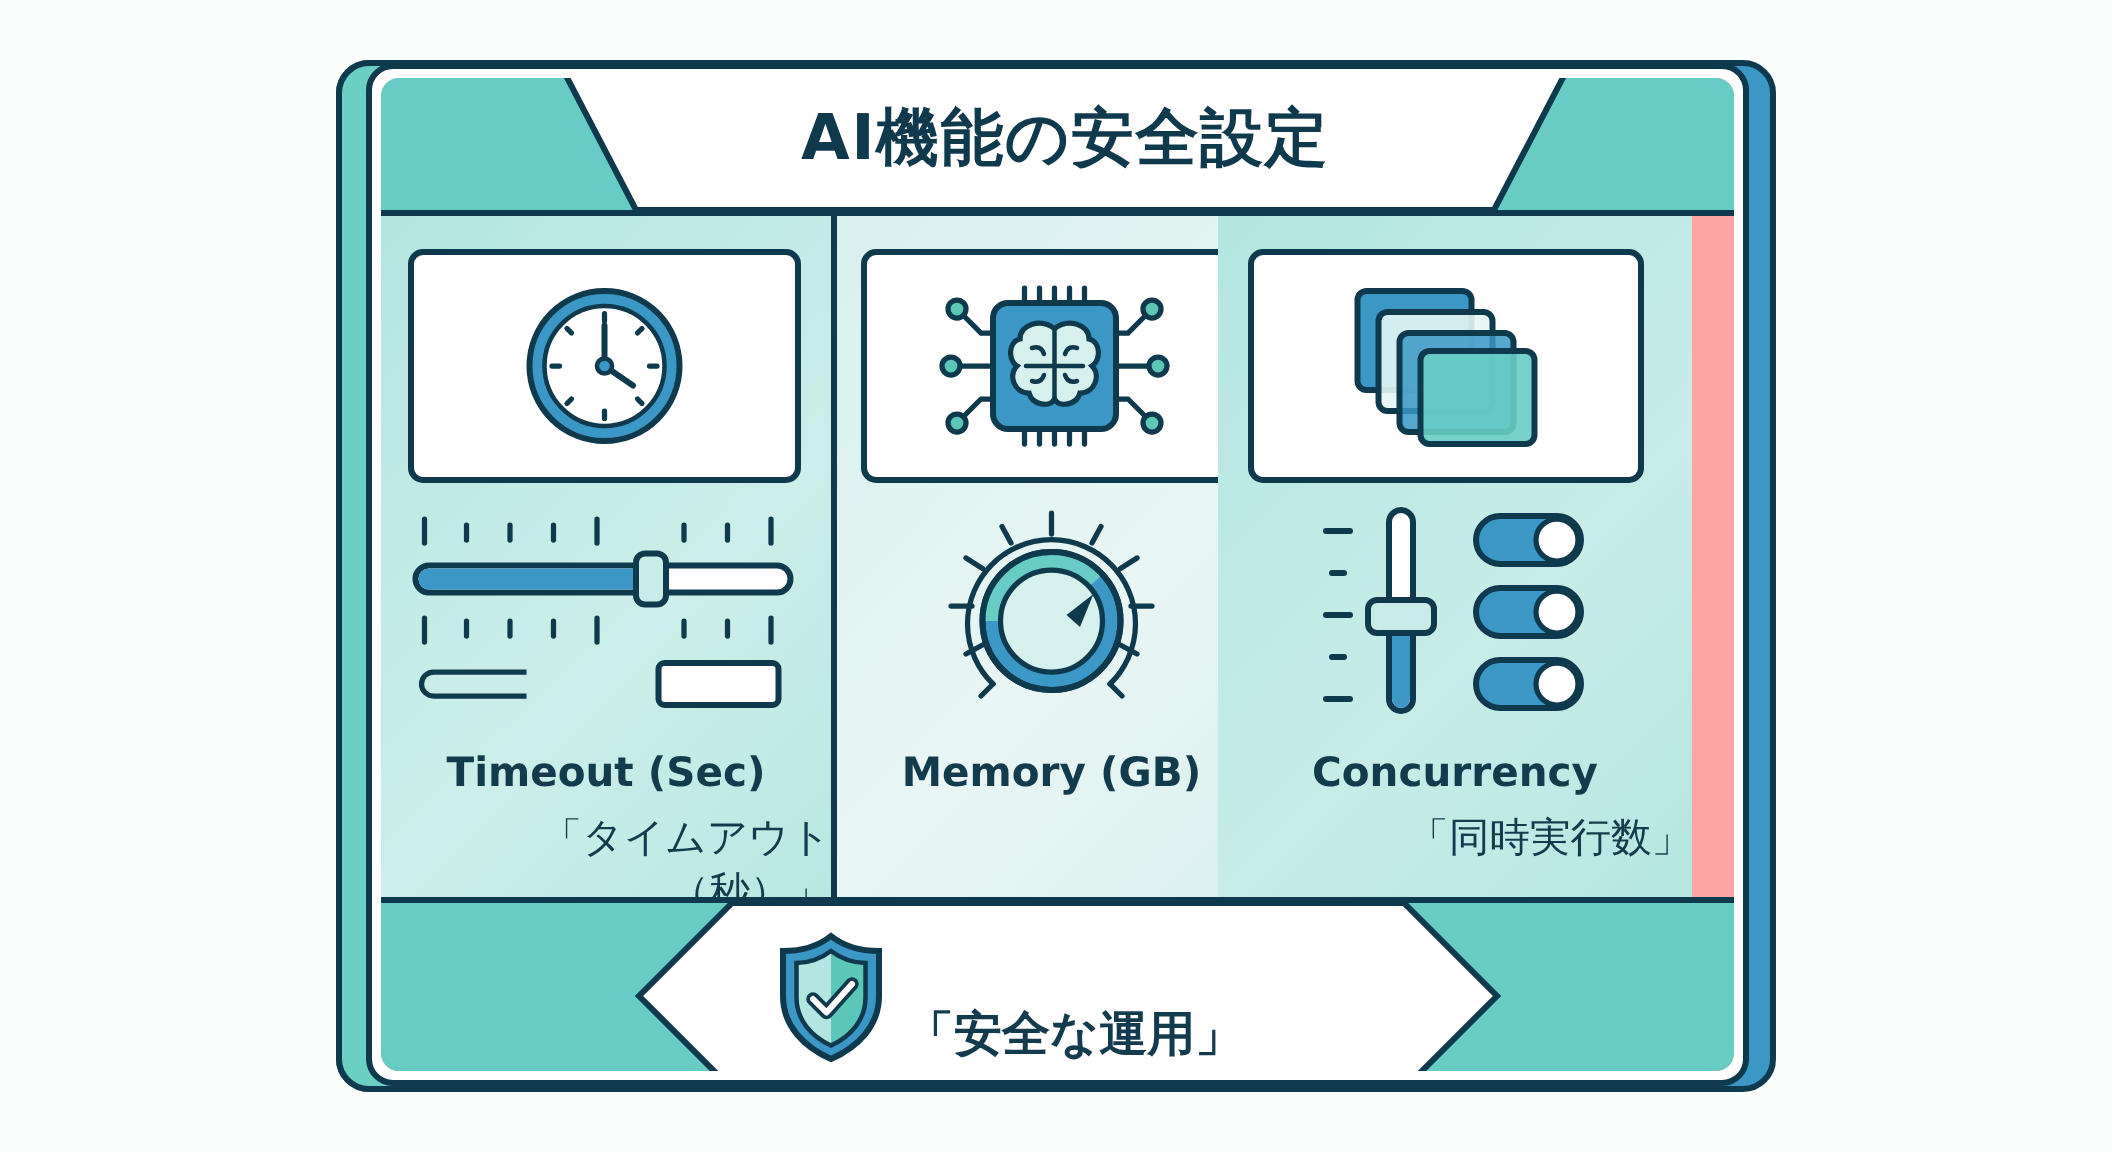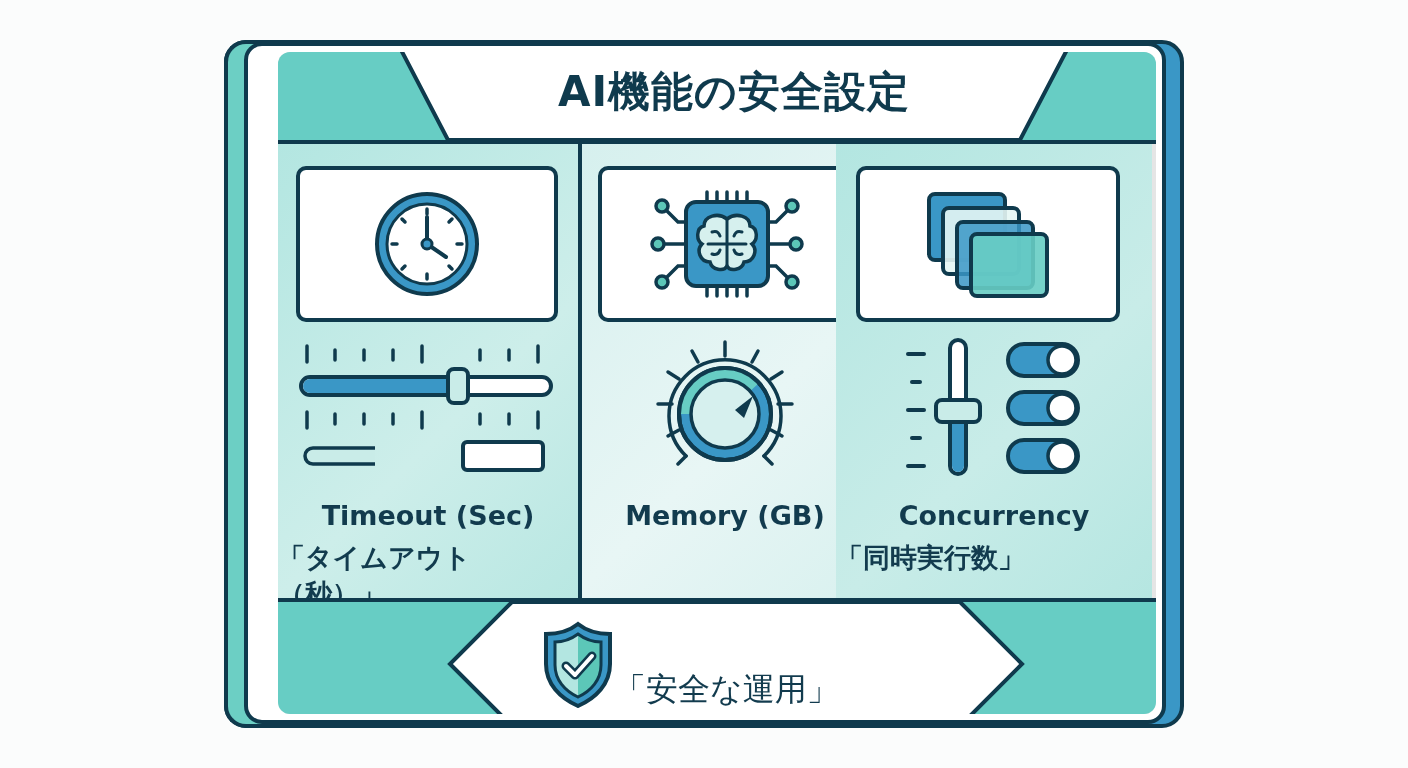--- a/index.html
+++ b/index.html
@@ -30,22 +30,21 @@
     background: #ffffff;
     border: 4px solid #0f3a4d;
     border-radius: 18px;
     box-sizing: border-box;
     overflow: hidden;
   }
   .panel-inner {
     position: absolute; left: 6px; top: 6px; right: 6px; bottom: 6px;
     border-radius: 12px;
     overflow: hidden;
-    background: #e5e5e5;
-    margin-left: 24px;
+    background: #fca5a5;
   }
   
   .header-band {
     position: absolute; left: 0; top: 0; right: 0; height: 88px;
     background: #67cdc4;
   }
   .header-banner {
     position: absolute; left: 116px; top: -8px; width: 680px; height: 96px;
   }
   .header-banner svg { position: absolute; left: 0; top: 0; }
@@ -83,42 +82,42 @@
   }
   .icon-card svg { position: absolute; left: 50%; top: 50%; transform: translate(-50%, -50%); }
   .control-area { position: absolute; left: 0; right: 0; top: 190px; height: 150px; }
   .control-area svg { position: absolute; left: 50%; top: 0; transform: translateX(-50%); }
   .label-en {
     position: absolute; left: 0; right: 0; top: 356px;
     text-align: center; font-size: 27px; font-weight: bold; color: #123b4e;
   }
   .label-ja {
     position: absolute; left: 0; right: 0; top: 396px;
-    text-align: left; font-size: 27px; font-weight: bold; color: #123b4e;
+    text-align: right; font-size: 27px; font-weight: normal; color: #123b4e;
   }
   .footer-line {
     position: absolute; left: 0; right: 0; top: 546px; height: 4px; background: #0f3a4d;
   }
   
   .footer-band {
     position: absolute; left: 0; right: 0; top: 550px; bottom: 0;
     background: #67cdc4;
   }
   .footer-banner {
     position: absolute; left: 168px; top: 550px; width: 580px; height: 120px;
   }
   .footer-banner svg.bg { position: absolute; left: 0; top: 0; }
   .shield { position: absolute; left: 96px; top: 18px; }
   .footer-en {
     position: absolute; left: 190px; top: 24px;
     font-size: 32px; font-weight: bold; color: #123b4e; white-space: nowrap;
   }
   .footer-ja {
-    position: absolute; left: 168px; top: 66px;
-    font-size: 32px; font-weight: normal; color: #123b4e; white-space: nowrap;
+    position: absolute; left: 182px; top: 66px;
+    font-size: 32px; font-weight: bold; color: #123b4e; white-space: nowrap;
   }
 </style>
 </head>
 <body>
 
 <div class="frame-back"></div>
 <div class="frame-back-left"></div>
 
 <div class="panel">
   <div class="panel-inner">

